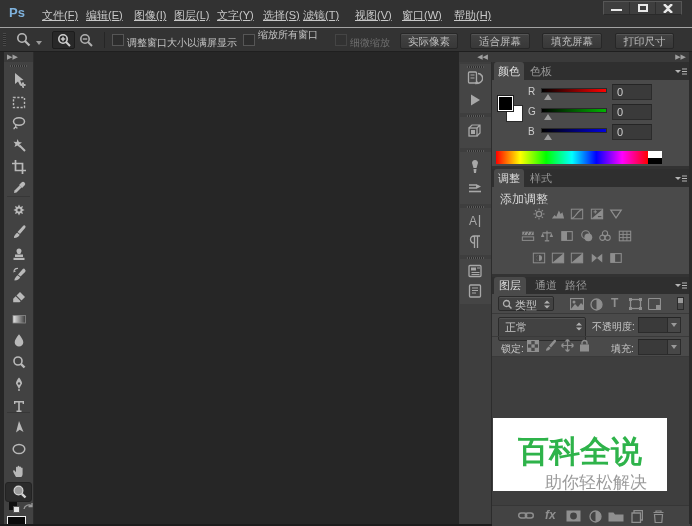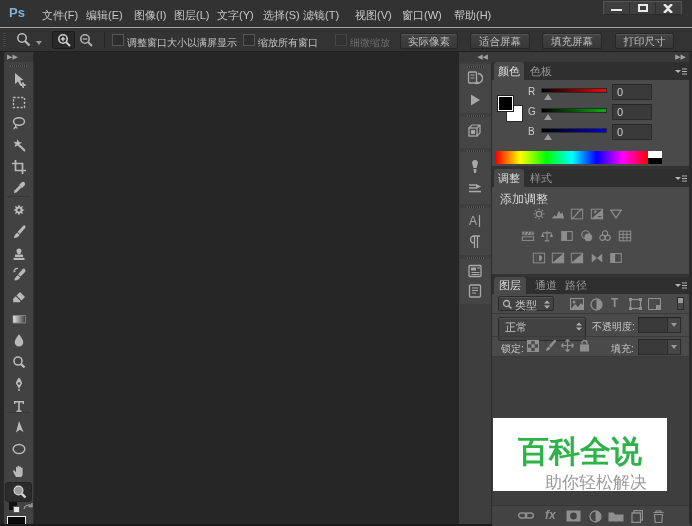--- a/index.html
+++ b/index.html
@@ -1,19 +1,19 @@
 <!DOCTYPE html>
 <html><head>
 <meta charset="utf-8">
 <style>
 *{margin:0;padding:0;box-sizing:border-box;}
 html,body{width:692px;height:526px;overflow:hidden;}
 body{position:relative;font-family:"Liberation Sans",sans-serif;background:#323232;}
 .abs{position:absolute;}
-.txt{color:#c8c8c8;font-size:11px;white-space:nowrap;}
+.txt{color:#c8c8c8;font-size:11px;white-space:nowrap;text-decoration:underline;}
 .otx{color:#c4c4c4;font-size:10px;white-space:nowrap;}
 .pbtn{height:16px;background:linear-gradient(#424242,#383838);border:1px solid #272727;border-radius:2px;color:#bdbdbd;font-size:10.5px;text-align:center;line-height:14px;box-shadow:inset 0 1px 0 #555;}
 .tab{position:absolute;top:0;height:18px;font-size:11px;line-height:18px;text-align:center;}
 .tabA{background:#4a4a4a;color:#dedede;border-radius:3px 3px 0 0;}
 .tabI{color:#969696;}
 .grip{background:repeating-linear-gradient(to right,#5a5a5a 0 1px,#2e2e2e 1px 2px);}
 .ibox{background:#3a3a3a;border:1px solid #2b2b2b;border-top-color:#252525;color:#cccccc;font-size:11px;}
 .drop{background:#424242;border:1px solid #2b2b2b;box-shadow:inset 0 1px 0 #525252;border-radius:2px;color:#c6c6c6;font-size:11px;}
 </style>
 </head>
@@ -62,21 +62,21 @@
 </div>
 <svg class="abs" style="left:78px;top:5px;" width="20" height="16" viewBox="0 0 20 16">
       <circle cx="7" cy="6" r="4.2" fill="none" stroke="#b0b0b0" stroke-width="1.6"></circle>
       <line x1="4.8" y1="6" x2="9.2" y2="6" stroke="#b0b0b0" stroke-width="1.4"></line>
       <line x1="10" y1="9" x2="14" y2="13" stroke="#b0b0b0" stroke-width="2"></line>
     </svg>
 <div class="abs" style="left:104px;top:4px;width:1px;height:16px;background:#262626;"></div>
 <div class="abs" style="left:112px;top:6px;width:12px;height:12px;background:#2d2d2d;border:1px solid #565656;"></div>
 <span class="abs otx" style="left:127px;top:8px;">调整窗口大小以满屏显示</span>
 <div class="abs" style="left:243px;top:6px;width:12px;height:12px;background:#2d2d2d;border:1px solid #565656;"></div>
-<span class="abs otx" style="left:258px;top:8px;">缩放所有窗口</span>
+<span class="abs otx" style="left:258px;top:0;">缩放所有窗口</span>
 <div class="abs" style="left:335px;top:6px;width:12px;height:12px;background:#323232;border:1px solid #454545;"></div>
 <span class="abs otx" style="left:350px;top:8px;color:#6e6e6e;">细微缩放</span>
 <div class="abs pbtn" style="left:400px;top:5px;width:58px;">实际像素</div>
 <div class="abs pbtn" style="left:470px;top:5px;width:60px;">适合屏幕</div>
 <div class="abs pbtn" style="left:542px;top:5px;width:60px;">填充屏幕</div>
 <div class="abs pbtn" style="left:615px;top:5px;width:59px;">打印尺寸</div>
 </div>
 <div class="abs" style="left:34px;top:52px;width:425px;height:472px;background:#262626;"></div>
 <div class="abs" style="left:0;top:52px;width:4px;height:474px;background:#262626;"></div>
 <div class="abs" style="left:0;top:524px;width:692px;height:2px;background:#1c1c1c;"></div>

